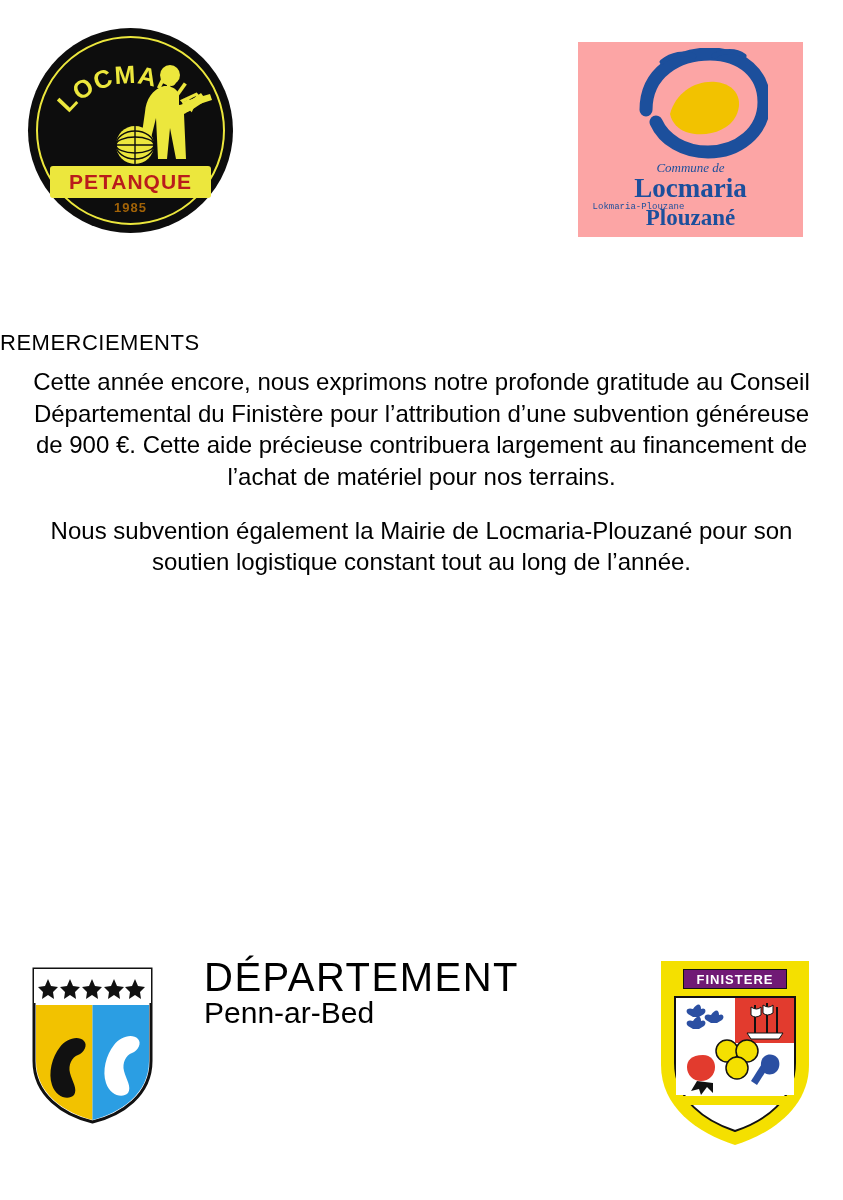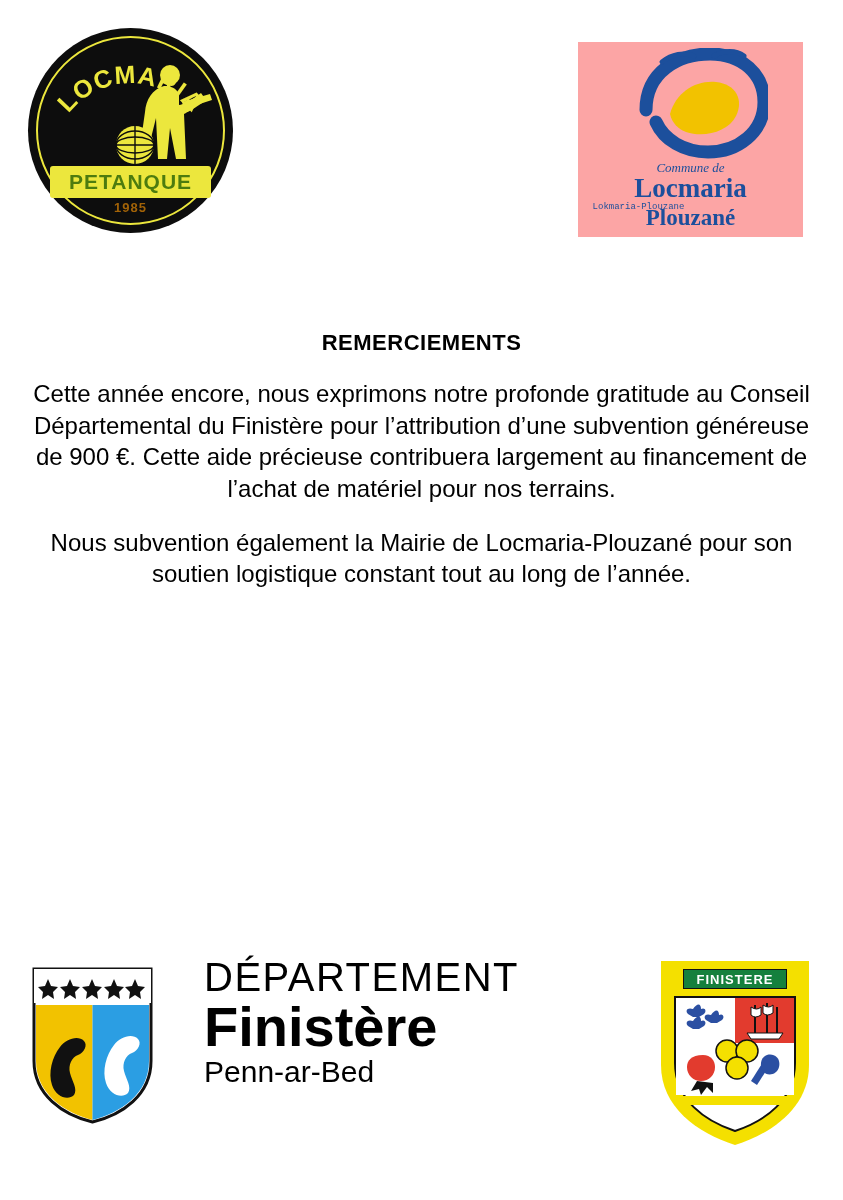--- a/index.html
+++ b/index.html
@@ -77,21 +77,21 @@
     height: 110px;
   }
   .club-banner {
     position: absolute;
     left: 22px;
     top: 138px;
     width: 161px;
     height: 32px;
     background: #ece73d;
     border-radius: 3px;
-    color: #4d7c0f;
+    color: #b91c1c;
     font-weight: bold;
     font-size: 21px;
     letter-spacing: 1px;
     text-align: center;
     line-height: 32px;
   }
   .club-year {
     position: absolute;
     left: 0;
     top: 172px;
@@ -171,25 +171,24 @@
   }
 
   
   .content {
     position: absolute;
     left: 0;
     top: 330px;
     width: 843px;
   }
   .doc-title {
-    text-align: center;
     font-size: 22px;
-    font-weight: bold;
+    font-weight: normal;
     letter-spacing: 0.5px;
-    margin-bottom: 22px;
+    margin-bottom: 10px;
   }
   .para {
     text-align: center;
     font-size: 24px;
     line-height: 1.32;
     margin: 4px auto 22px auto;
     width: 800px;
   }
 
   
@@ -249,21 +248,21 @@
     top: 10px;
     width: 160px;
     height: 195px;
   }
   .ffpjp-band {
     position: absolute;
     left: 28px;
     top: 14px;
     width: 104px;
     height: 20px;
-    background: #15803d;
+    background: #701a75;
     border: 1px solid #111;
     box-sizing: border-box;
     color: #ffffff;
     font-size: 13px;
     font-weight: bold;
     letter-spacing: 1px;
     text-align: center;
     line-height: 19px;
   }
   .ffpjp-top {
@@ -354,21 +353,20 @@
           <path d="M84 14 l3 7 l7 1 l-5 5 l1 7 l-6 -4 l-6 4 l1 -7 l-5 -5 l7 -1 Z"></path>
           <path d="M105 14 l3 7 l7 1 l-5 5 l1 7 l-6 -4 l-6 4 l1 -7 l-5 -5 l7 -1 Z"></path>
         </g>
         <path d="M6 40 L62.5 40 L62.5 155 C35 148 6 129 6 96 Z" fill="#f2c200"></path>
         <path d="M62.5 40 L119 40 L119 96 C119 129 90 148 62.5 155 Z" fill="#2b9ee3"></path>
         <path d="M22 120 C18 108 22 92 30 82 C36 74 48 70 54 76 C58 80 54 88 48 90 C42 92 38 100 40 108 C42 116 48 124 44 130 C38 136 26 132 22 120 Z" fill="#111"></path>
         <path d="M76 118 C72 106 76 90 84 80 C90 72 102 68 108 74 C112 78 108 86 102 88 C96 90 92 98 94 106 C96 114 102 122 98 128 C92 134 80 130 76 118 Z" fill="#ffffff"></path>
       </svg>
       <div class="dept-text">
         <div class="dept-line1">DÉPARTEMENT</div>
-        <div class="dept-line2">Finistère</div>
         <div class="dept-line3">Penn-ar-Bed</div>
       </div>
     </div>
 
     <div class="ffpjp-logo">
       <svg viewBox="0 0 160 195" style="position:absolute;left:0;top:0;width:160px;height:195px;">
         <path d="M6 6 L154 6 L154 110 C154 152 118 178 80 190 C42 178 6 152 6 110 Z" fill="#f4e000"></path>
         <path d="M20 42 L140 42 L140 108 C140 145 110 166 80 176 C50 166 20 145 20 108 Z" fill="#ffffff" stroke="#111" stroke-width="2"></path>
         <path d="M21 43 L79 43 L79 88 L21 88 Z" fill="#ffffff"></path>
         <g fill="#2b4fa2">

